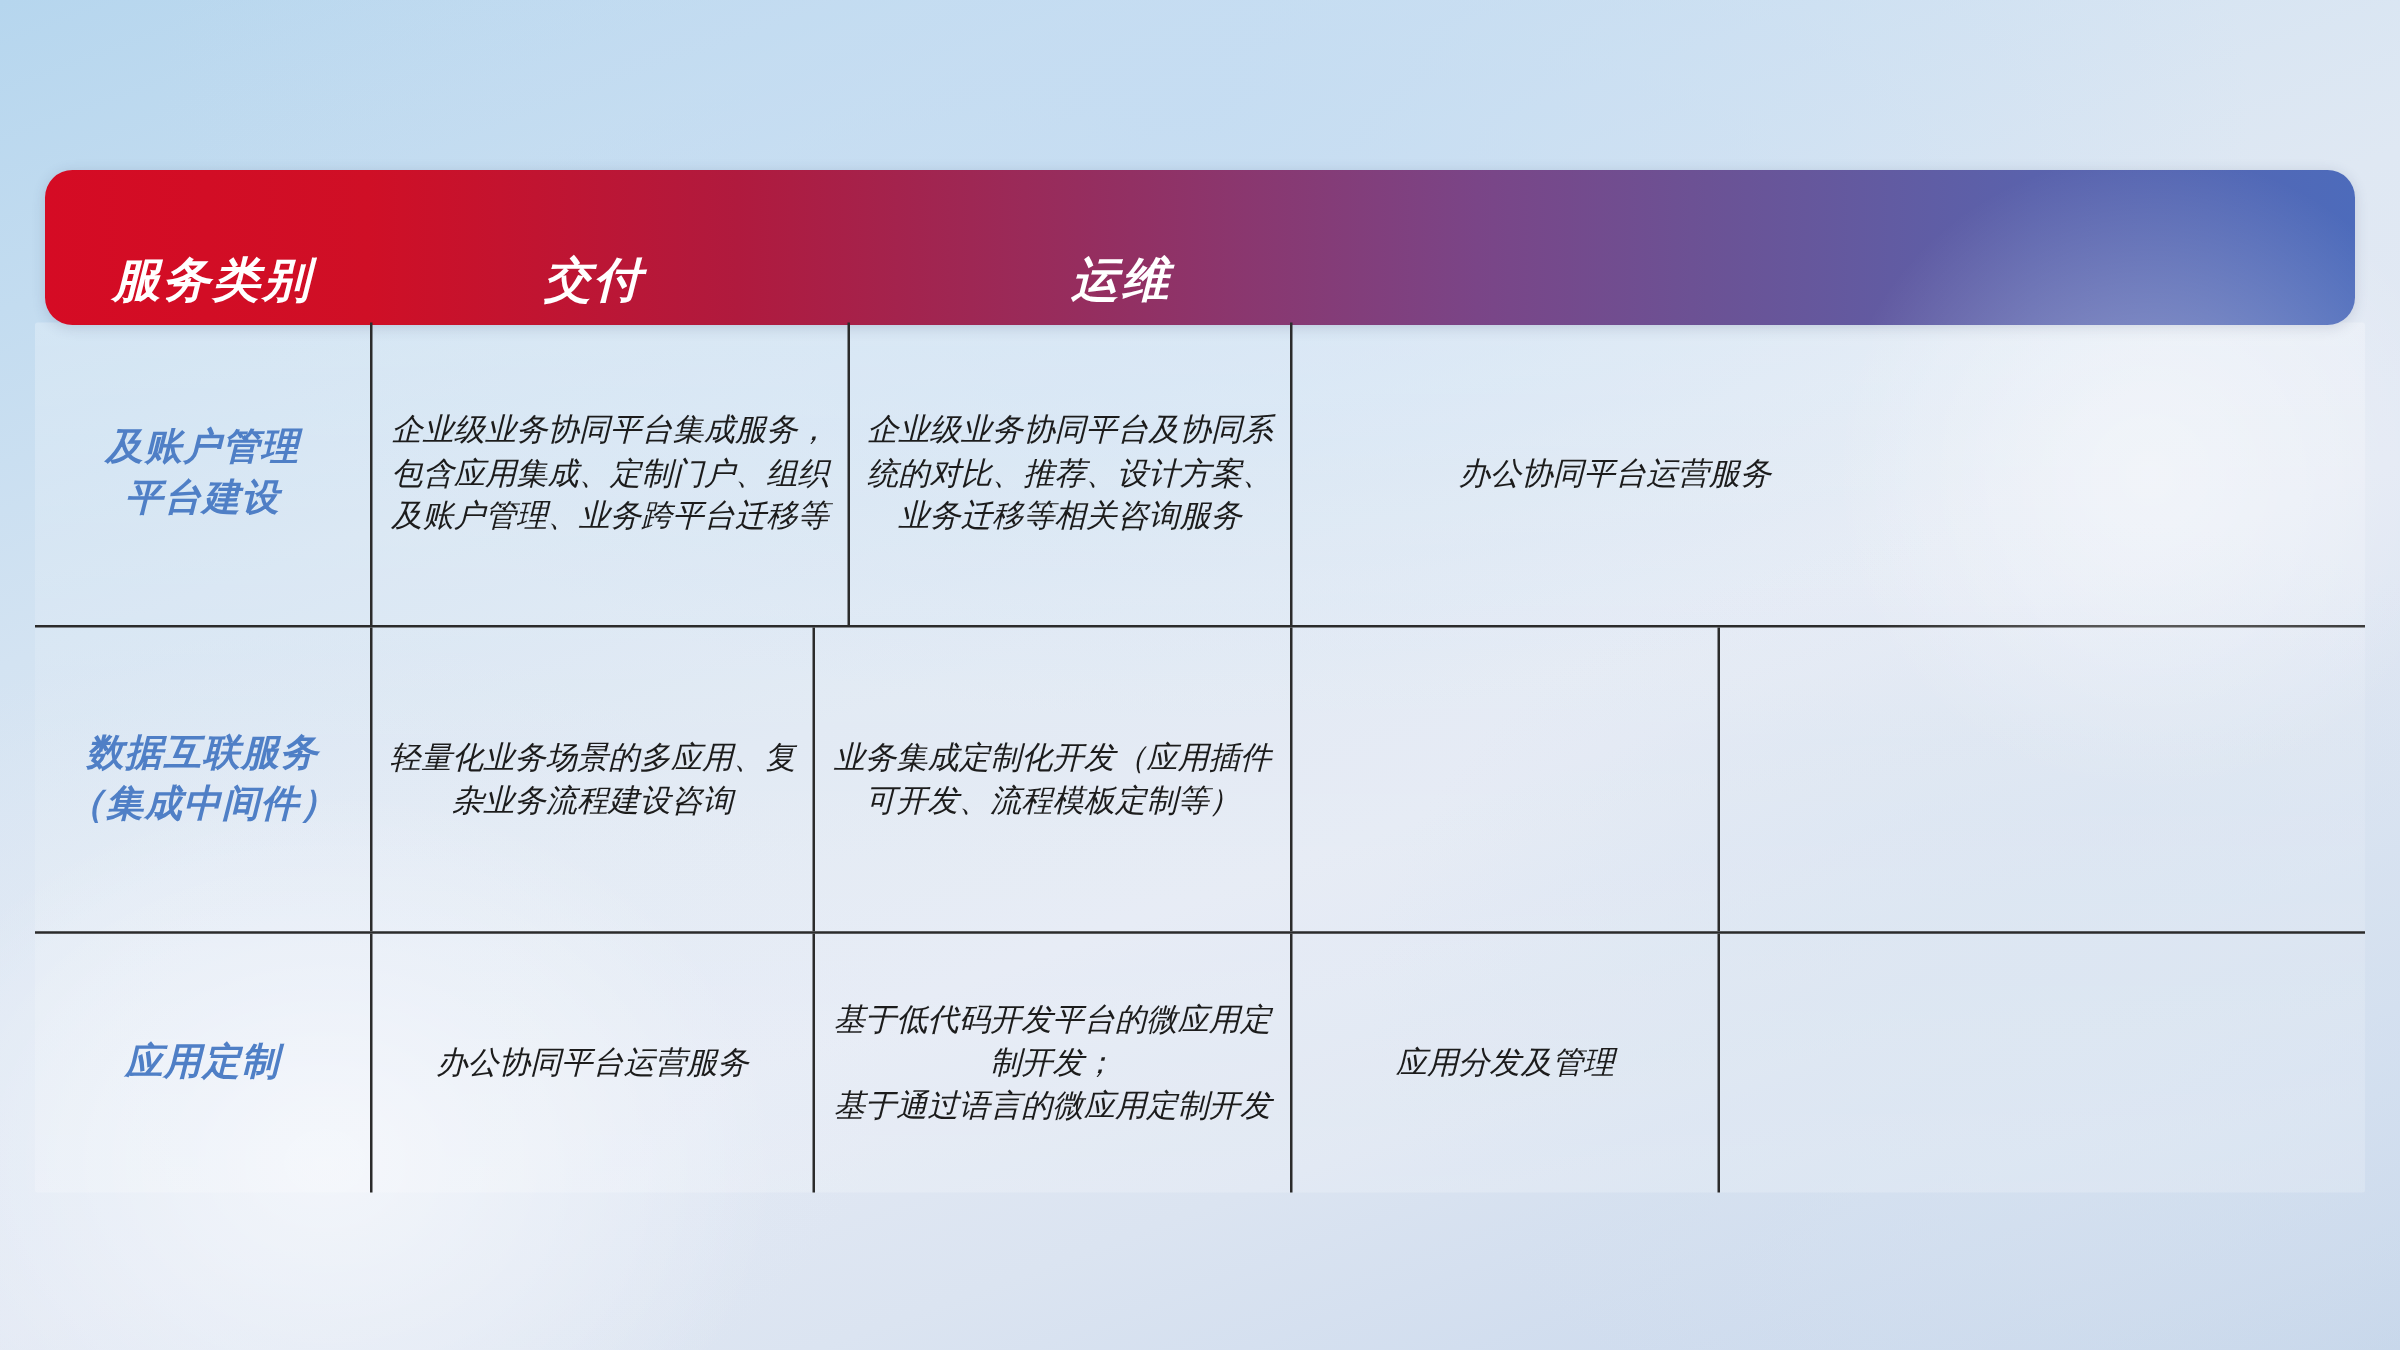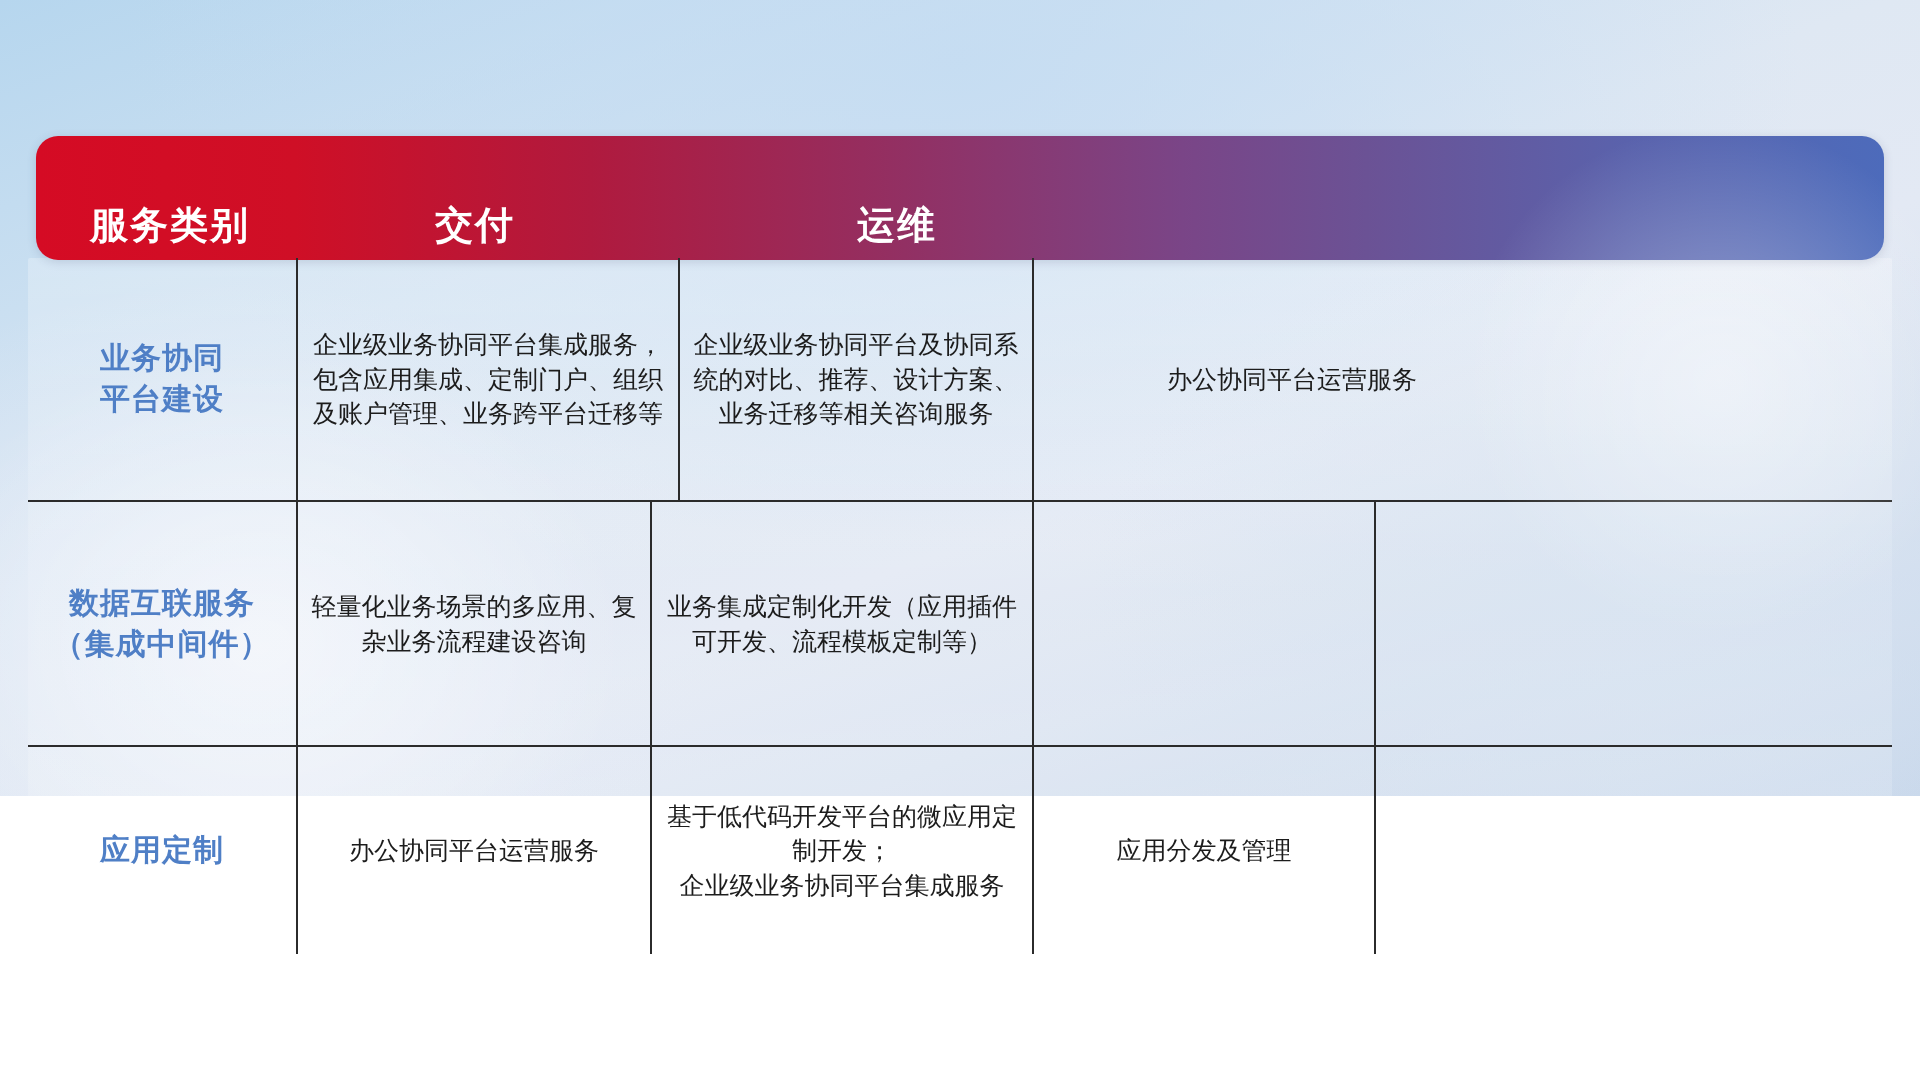--- a/index.html
+++ b/index.html
@@ -10,34 +10,35 @@
     width: 1920px;
     height: 1080px;
     overflow: hidden;
     font-family: "Liberation Sans", "DejaVu Sans", sans-serif;
   }
 
   
   #slide {
     position: relative;
     width: 1920px;
-    height: 796px;
+    height: 1080px;
     background:
       radial-gradient(ellipse 900px 620px at 86% 74%, rgba(214,226,240,0.95) 0%, rgba(206,220,238,0.0) 62%),
       radial-gradient(ellipse 760px 520px at 12% 78%, rgba(226,234,246,0.9) 0%, rgba(226,234,246,0.0) 65%),
       radial-gradient(ellipse 1200px 700px at 50% 8%, rgba(196,220,242,0.85) 0%, rgba(196,220,242,0) 70%),
       linear-gradient(160deg,
         #b6d6ee 0%,
         #c3dcf0 14%,
         #d3e3f2 30%,
         #dfe8f3 46%,
         #e3e9f4 60%,
         #dbe4f1 74%,
         #cfdcee 88%,
         #c6d6ea 100%);
+    font-style: italic;
   }
   
   #slide::before {
     content: "";
     position: absolute;
     left: -120px;
     bottom: -160px;
     width: 760px;
     height: 620px;
     background: radial-gradient(ellipse at center, rgba(255,255,255,0.55) 0%, rgba(255,255,255,0) 68%);
@@ -172,21 +173,21 @@
 
     <div id="header-band">
       <div class="head-cell hc-0">服务类别</div>
       <div class="head-cell hc-3">交付</div>
       <div class="head-cell hc-4">运维</div>
     </div>
 
     <div id="grid">
 
       <div class="row row-h1 first">
-        <div class="cell c0">业务协同
+        <div class="cell c0">及账户管理
 平台建设</div>
         <div class="cell c2">企业级业务协同平台集成服务，
 包含应用集成、定制门户、组织
 及账户管理、业务跨平台迁移等</div>
         <div class="cell c1">企业级业务协同平台及协同系
 统的对比、推荐、设计方案、
 业务迁移等相关咨询服务</div>
         <div class="cell c4">办公协同平台运营服务</div>
       </div>
 
@@ -199,20 +200,20 @@
 可开发、流程模板定制等）</div>
         <div class="cell c3"></div>
         <div class="cell c4"></div>
       </div>
 
       <div class="row row-h3">
         <div class="cell c0">应用定制</div>
         <div class="cell c1">办公协同平台运营服务</div>
         <div class="cell c2">基于低代码开发平台的微应用定
 制开发；
-企业级业务协同平台集成服务</div>
+基于通过语言的微应用定制开发</div>
         <div class="cell c3">应用分发及管理</div>
         <div class="cell c4"></div>
       </div>
 
     </div>
   </div>
 </div>
 
 </body></html>

